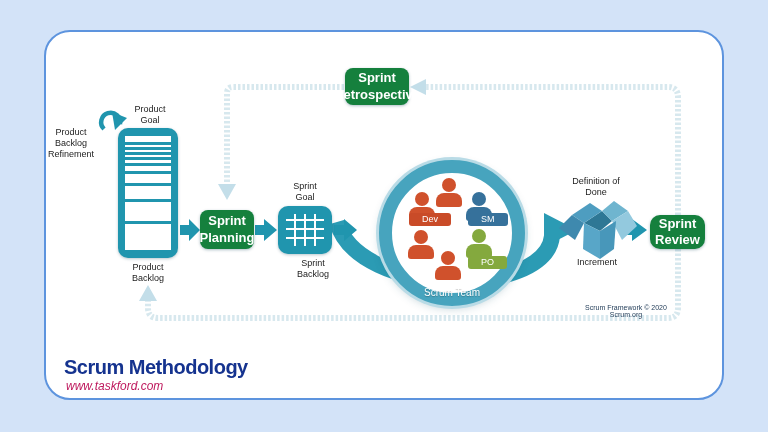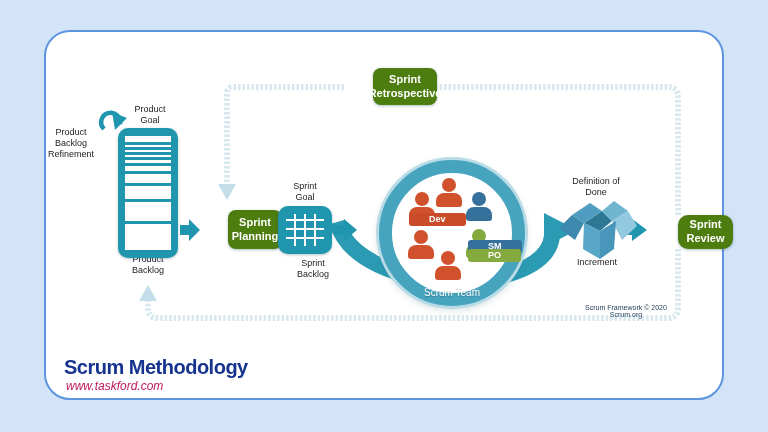--- a/index.html
+++ b/index.html
@@ -3,23 +3,23 @@
 <meta charset="utf-8">
 <style>
   html,body{margin:0;padding:0;background:#d3e3f8;}
   .stage{position:relative;width:768px;height:432px;background:#d3e3f8;
          font-family:"Liberation Sans",sans-serif;overflow:hidden;}
   .card{position:absolute;left:44px;top:30px;width:680px;height:370px;background:#ffffff;
         border:2px solid #5d94de;border-radius:26px;box-sizing:border-box;z-index:1;}
   svg.overlay{position:absolute;left:0;top:0;z-index:2;}
   .lbl{position:absolute;z-index:3;font-weight:normal;font-size:9px;line-height:1.2;
        color:#1c1c1c;text-align:center;}
-  .tealbox{position:absolute;z-index:3;background:#4d7c0f;color:#fff;font-weight:bold;
-       font-size:11px;line-height:1.25;display:flex;align-items:center;justify-content:center;
-       text-align:center;border-radius:8px;box-shadow:0 1px 3px rgba(20,70,90,.35);margin-left:28px;}
+  .tealbox{position:absolute;z-index:3;background:#15803d;color:#fff;font-weight:bold;
+       font-size:13px;line-height:1.25;display:flex;align-items:center;justify-content:center;
+       text-align:center;border-radius:8px;box-shadow:0 1px 3px rgba(20,70,90,.35);}
   
   .stack{position:absolute;left:118px;top:128px;width:60px;height:130px;background:#2095ae;
        border-radius:10px;padding:8px 7px;box-sizing:border-box;z-index:3;
        box-shadow:0 1px 3px rgba(20,70,90,.3);}
   .stack-inner{width:100%;height:100%;background-color:#fff;background-repeat:no-repeat;
        background-image:
          linear-gradient(#2095ae,#2095ae),linear-gradient(#2095ae,#2095ae),
          linear-gradient(#2095ae,#2095ae),linear-gradient(#2095ae,#2095ae),
          linear-gradient(#2095ae,#2095ae),linear-gradient(#2095ae,#2095ae),
          linear-gradient(#2095ae,#2095ae),linear-gradient(#2095ae,#2095ae),
@@ -36,22 +36,22 @@
   
   .team{position:absolute;left:379px;top:160px;width:146px;height:146px;border-radius:50%;
        background:#fff;border:13px solid #47a4be;box-sizing:border-box;z-index:3;
        box-shadow:0 0 0 3px #b9dbe6,0 3px 8px rgba(30,90,110,.25);}
   .person{position:absolute;z-index:4;width:30px;}
   .ph{width:14px;height:14px;border-radius:50%;margin:0 auto;}
   .pb{width:26px;height:14px;border-radius:8px 8px 3px 3px;margin:1px auto 0;}
   .orange .ph,.orange .pb{background:#d0512c;}
   .blue .ph,.blue .pb{background:#36719b;}
   .green .ph,.green .pb{background:#84a93e;}
-  .badge{position:absolute;z-index:5;color:#fff;font-weight:bold;font-size:9px;
-       padding:1px 20px;border-radius:3px;line-height:1.2;}
+  .badge{position:absolute;z-index:5;color:#fff;font-weight:normal;font-size:9px;
+       padding:1px 13px;border-radius:3px;line-height:1.2;}
   .badge-orange{background:#c94b28;}
   .badge-blue{background:#36719b;}
   .badge-green{background:#84a93e;}
   .team-label{position:absolute;left:404px;top:287px;width:96px;text-align:center;color:#fff;
        font-weight:normal;font-size:10px;z-index:5;text-shadow:0 1px 1px rgba(0,0,0,.25);}
   .daily{position:absolute;left:475px;top:121px;width:54px;height:54px;border-radius:50%;
        background:radial-gradient(circle at 35% 30%,#85c2d6,#4f9fc0);color:#fff;font-weight:bold;
        font-size:9px;line-height:1.25;display:flex;align-items:center;justify-content:center;
        text-align:center;z-index:4;box-shadow:0 2px 5px rgba(30,90,110,.3);}
   .daily span{width:36px;}
@@ -105,21 +105,21 @@
       <polygon points="602,211 614,201 628,211 612,221" fill="#6fb5cf"></polygon>
       <polygon points="572,215 584,223 575,240 559,228" fill="#3e89ae"></polygon>
       <polygon points="628,211 612,221 622,240 637,226" fill="#93c9de"></polygon>
       <polygon points="584,223 600,231 600,259 583,249" fill="#58a6c8"></polygon>
       <polygon points="600,231 616,221 614,249 600,259" fill="#4897ba"></polygon>
     </g>
   </svg>
 
   <div class="lbl" style="left:127px;top:104px;width:46px;">Product Goal</div>
   <div class="lbl" style="left:40px;top:127px;width:62px;">Product Backlog Refinement</div>
-  <div class="lbl" style="left:122px;top:254px;width:52px;">Product Backlog</div>
+  <div class="lbl" style="left:122px;top:262px;width:52px;">Product Backlog</div>
   <div class="lbl" style="left:285px;top:181px;width:40px;">Sprint Goal</div>
   <div class="lbl" style="left:281px;top:258px;width:48px;margin-left:8px;">Sprint Backlog</div>
   <div class="lbl" style="left:565px;top:176px;width:62px;">Definition of Done</div>
   <div class="lbl" style="left:562px;top:257px;width:70px;">Increment</div>
 
   <div class="stack">
     <div class="stack-inner"></div>
   </div>
 
   <div class="tealbox" style="left:200px;top:210px;width:54px;height:39px;text-align:center;">Sprint Planning</div>
@@ -166,22 +166,22 @@
   </div>
   <div class="person green" style="left:464px;top:229px;">
     <div class="ph"></div>
       <div class="pb"></div>
   </div>
   <div class="person orange" style="left:433px;top:251px;">
     <div class="ph"></div>
       <div class="pb"></div>
   </div>
   <div class="badge badge-orange" style="left:409px;top:213px;">Dev</div>
-  <div class="badge badge-blue" style="left:468px;top:213px;margin-top:27px;">SM</div>
-  <div class="badge badge-green" style="left:468px;top:249px;">PO</div>
+  <div class="badge badge-blue" style="left:468px;top:213px;">SM</div>
+  <div class="badge badge-green" style="left:468px;top:256px;">PO</div>
   <div class="team-label">Scrum Team</div>
 
 
   <div class="credit">Scrum Framework © 2020 Scrum.org</div>
 
   <div class="title">Scrum Methodology</div>
   <div class="site">www.taskford.com</div>
 </div>
 
 </body></html>

